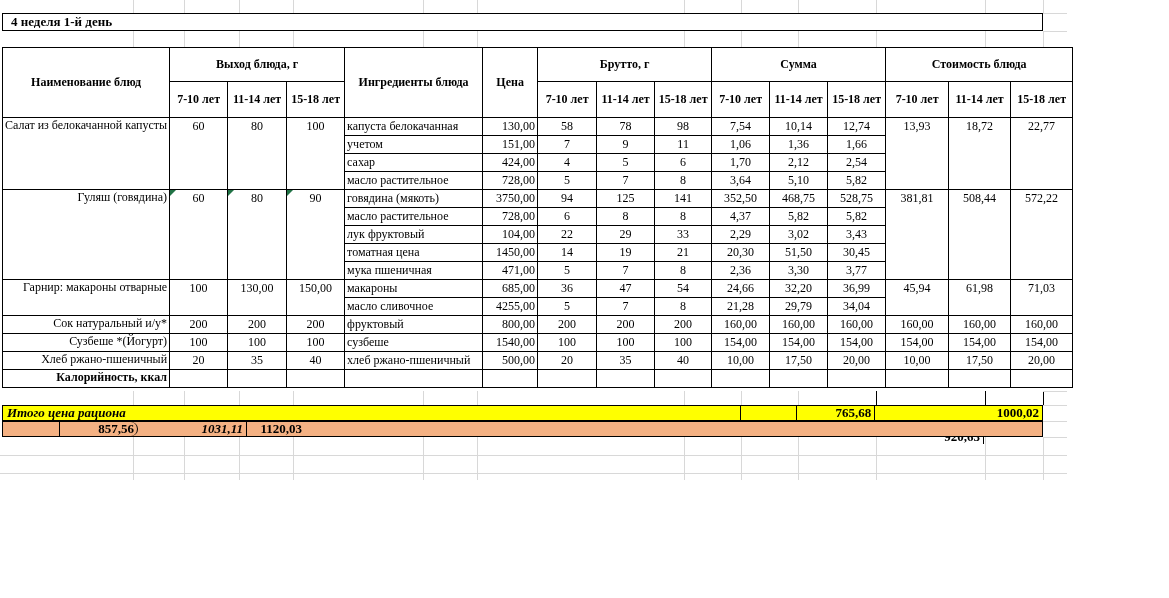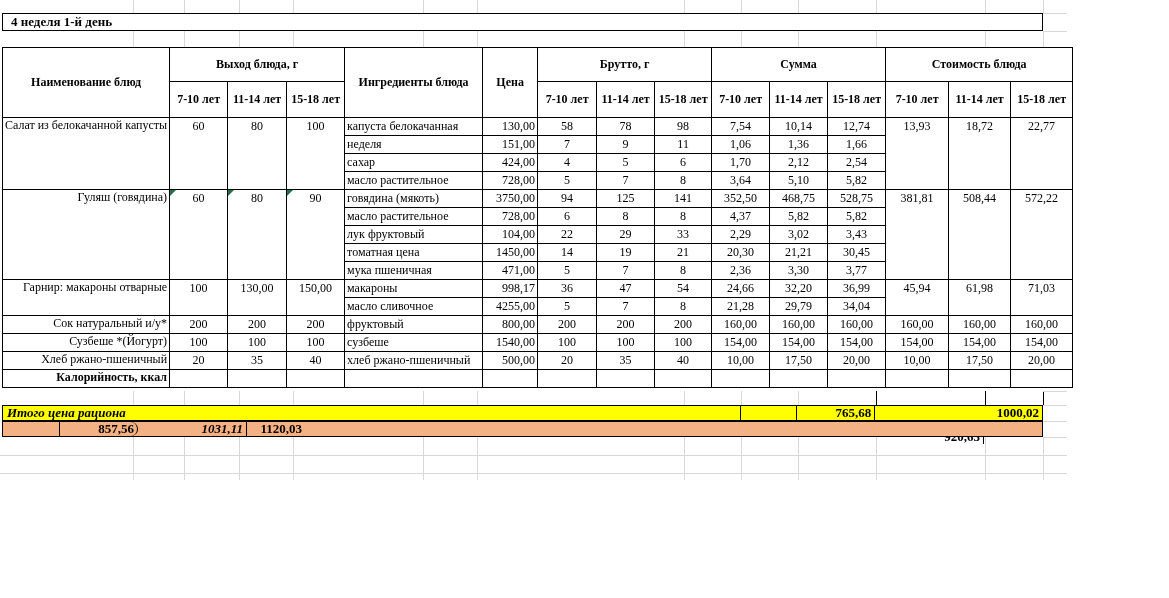--- a/index.html
+++ b/index.html
@@ -201,21 +201,21 @@
           <td class="c-num">78</td>
           <td class="c-num">98</td>
           <td class="c-num">7,54</td>
           <td class="c-num">10,14</td>
           <td class="c-num">12,74</td>
           <td rowspan="4" class="c-num c-top">13,93</td>
           <td rowspan="4" class="c-num c-top">18,72</td>
           <td rowspan="4" class="c-num c-top">22,77</td>
         </tr>
         <tr>
-          <td class="c-ing">неделя</td>
+          <td class="c-ing">учетом</td>
           <td class="c-price">151,00</td>
           <td class="c-num">7</td>
           <td class="c-num">9</td>
           <td class="c-num">11</td>
           <td class="c-num">1,06</td>
           <td class="c-num">1,36</td>
           <td class="c-num">1,66</td>
         </tr>
         <tr>
           <td class="c-ing">сахар</td>
@@ -274,40 +274,40 @@
           <td class="c-num">3,02</td>
           <td class="c-num">3,43</td>
         </tr>
         <tr>
           <td class="c-ing">томатная цена</td>
           <td class="c-price">1450,00</td>
           <td class="c-num">14</td>
           <td class="c-num">19</td>
           <td class="c-num">21</td>
           <td class="c-num">20,30</td>
-          <td class="c-num">21,21</td>
+          <td class="c-num">51,50</td>
           <td class="c-num">30,45</td>
         </tr>
         <tr>
           <td class="c-ing">мука пшеничная</td>
           <td class="c-price">471,00</td>
           <td class="c-num">5</td>
           <td class="c-num">7</td>
           <td class="c-num">8</td>
           <td class="c-num">2,36</td>
           <td class="c-num">3,30</td>
           <td class="c-num">3,77</td>
         </tr>
         <tr>
           <td rowspan="2" class="c-name">Гарнир: макароны отварные</td>
           <td rowspan="2" class="c-num c-top rel"><span>100</span></td>
           <td rowspan="2" class="c-num c-top rel"><span>130,00</span></td>
           <td rowspan="2" class="c-num c-top rel"><span>150,00</span></td>
           <td class="c-ing">макароны</td>
-          <td class="c-price">998,17</td>
+          <td class="c-price">685,00</td>
           <td class="c-num">36</td>
           <td class="c-num">47</td>
           <td class="c-num">54</td>
           <td class="c-num">24,66</td>
           <td class="c-num">32,20</td>
           <td class="c-num">36,99</td>
           <td rowspan="2" class="c-num c-top">45,94</td>
           <td rowspan="2" class="c-num c-top">61,98</td>
           <td rowspan="2" class="c-num c-top">71,03</td>
         </tr>

